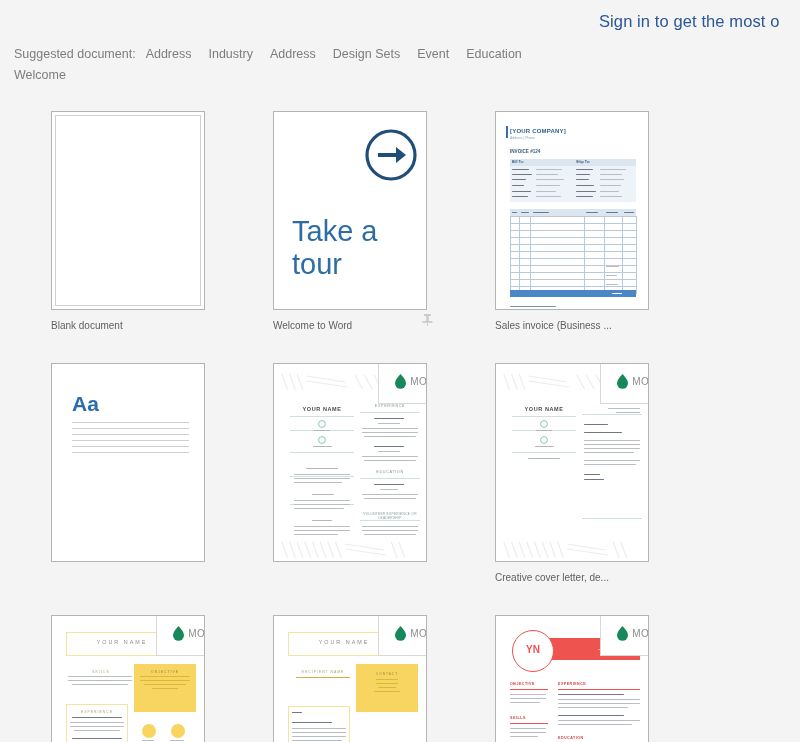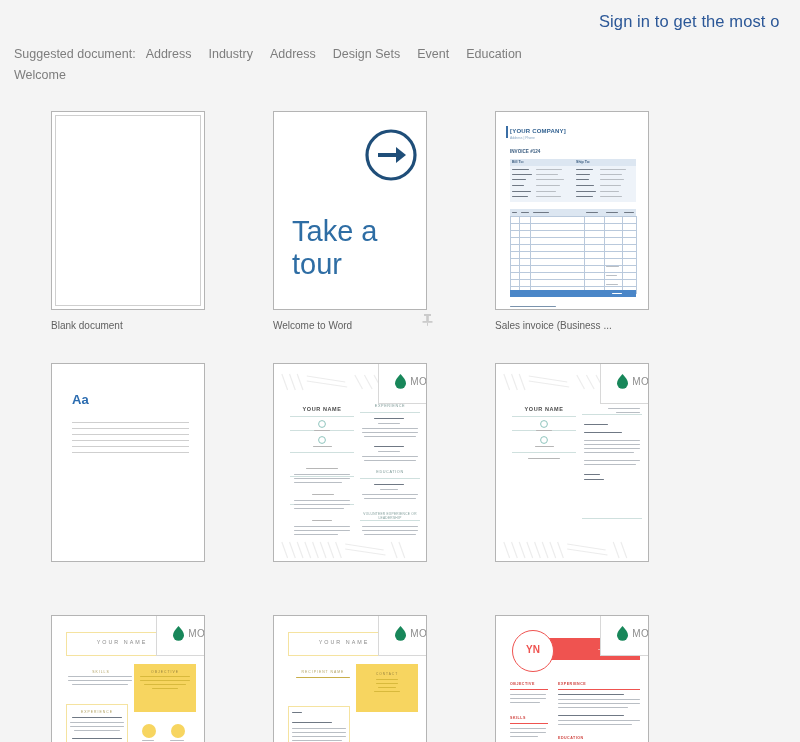--- a/index.html
+++ b/index.html
@@ -223,21 +223,21 @@
             <rect x="0.5" y="8" width="10" height="1.8" fill="#9b9b9b"></rect>
             <rect x="5" y="9.8" width="1" height="3" fill="#9b9b9b"></rect>
           </svg>
         </span>
       </div>
     </div>
 
     <div class="tile" style="left:51px; top:271px;">
       <div class="thumb">
         <div class="doc">
-          <div style="position:absolute; left:16px; top:24px; font-size:13px; font-weight:bold; color:#2b6cb0;">Aa</div>
+          <div style="position:absolute; left:16px; top:24px; font-size:21px; font-weight:bold; color:#2b6cb0;">Aa</div>
           <div class="ln" style="left:16px; top:54px; width:117px;"></div>
           <div class="ln" style="left:16px; top:60px; width:117px;"></div>
           <div class="ln" style="left:16px; top:66px; width:117px;"></div>
           <div class="ln" style="left:16px; top:72px; width:117px;"></div>
           <div class="ln" style="left:16px; top:78px; width:117px;"></div>
           <div class="ln" style="left:16px; top:84px; width:117px;"></div>
         </div>
       </div>
     </div>
 
@@ -396,20 +396,23 @@
             </g>
           </svg>
         </div>
         <div class="moo">
           <svg width="13" height="15" viewBox="0 0 13 15">
             <path d="M6.5 0 C3 4 1 6.5 1 9.3 A5.5 5.5 0 0 0 12 9.3 C12 6.5 10 4 6.5 0 Z" fill="#18875a"></path>
           </svg>
           <span class="moo-text">MOO</span>
         </div>
       </div>
+      <div class="label-row">
+        <div class="tile-label">Creative cover letter, de...</div>
+      </div>
     </div>
 
     <div class="tile" style="left:51px; top:523px;">
       <div class="thumb">
         <div class="doc">
           <div style="position:absolute; left:10px; top:12px; width:112px; height:24px; border:1px solid #f5e3a0;"></div>
           <div style="position:absolute; left:10px; top:19px; width:112px; text-align:center; font-size:5.4px; letter-spacing:2px; color:#8b8b8b;">YOUR NAME</div>
           <div style="position:absolute; left:78px; top:44px; width:62px; height:48px; background:#f7d560;"></div>
           <div style="position:absolute; left:20px; top:50px; width:50px; text-align:center; font-size:3.4px; letter-spacing:1px; color:#b0a060;">SKILLS</div>
           <div style="position:absolute; left:84px; top:50px; width:50px; text-align:center; font-size:3.4px; letter-spacing:1px; color:#9a8540;">OBJECTIVE</div>

